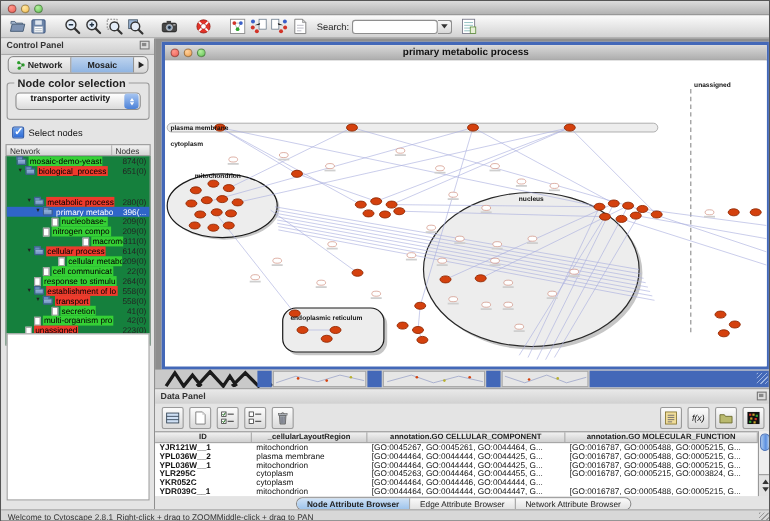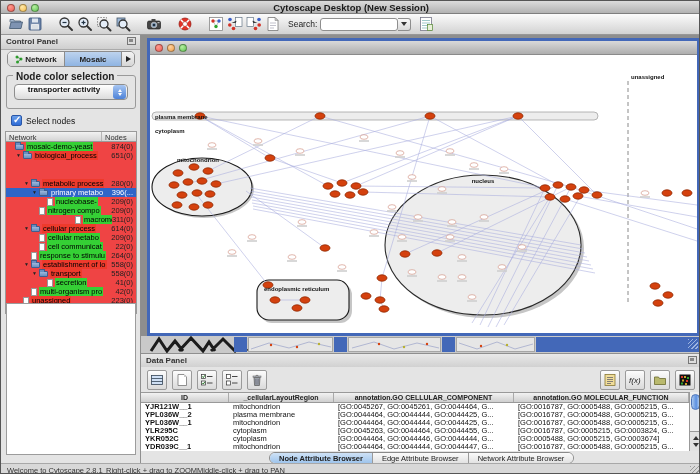--- a/index.html
+++ b/index.html
@@ -45,21 +45,21 @@
   .stp-dn{width:0;height:0;border-left:2.5px solid transparent;border-right:2.5px solid transparent;border-top:3px solid #fff;}
 
   .cbrow{position:absolute;left:10px;top:80px;display:flex;align-items:center;gap:4px;}
   .cbx{width:11px;height:11px;border-radius:2px;border:1px solid #2a57a8;background:linear-gradient(#6ba0ea,#2e6bd6);position:relative;}
   .cbx::after{content:"✓";position:absolute;left:1px;top:-2px;color:#fff;font-size:10px;font-weight:bold;}
   .cbl{font-size:8.5px;color:#111;}
 
   .tree-head{position:absolute;left:4px;top:96px;width:132px;height:11px;display:flex;background:linear-gradient(#f2f2f2,#d4d4d4);border:1px solid #9a9a9a;font-size:7.5px;color:#333;}
   .tree-head .h1{flex:1;padding:1px 0 0 3px;border-right:1px solid #b5b5b5;}
   .tree-head .h2{width:34px;padding:1px 0 0 3px;}
-  .tree-rows{position:absolute;left:4px;top:107px;width:132px;height:172px;background:#ef4444;border:1px solid #9a9a9a;border-top:none;overflow:hidden;}
+  .tree-rows{position:absolute;left:4px;top:107px;width:132px;height:172px;background:#15803d;border:1px solid #9a9a9a;border-top:none;overflow:hidden;}
   .trow{display:flex;align-items:center;height:9px;font-size:7.5px;white-space:nowrap;}
   .trow.sel{background:#2f65c8;}
   .trow.sel .tlabel,.trow.sel .tcount{color:#fff;background:transparent;}
   .arrow{flex:none;width:7px;font-size:5px;color:#222;line-height:9px;}
   .icf{flex:none;width:9px;height:6px;background:linear-gradient(#9db8dc,#6a8fc0);border:1px solid #3f5f8f;border-radius:1px;position:relative;margin-right:2px;}
   .icf::before{content:'';position:absolute;top:-3px;left:-1px;width:4px;height:2px;background:#6a8fc0;border:1px solid #3f5f8f;border-bottom:none;}
   .icd{flex:none;width:6px;height:8px;background:#fff;border:1px solid #999;margin-right:2px;}
   .tlabel{flex:0 1 auto;overflow:hidden;color:#000;padding:0 1px;line-height:9px;}
   .tlabel.green{background:#35d035;}
   .tlabel.red{background:#ee3a2c;}
@@ -114,21 +114,20 @@
 <body>
 
 <div class="app">
 
   <div class="titlebar">
     <div class="lights">
       <span class="light l-red"></span>
       <span class="light l-yellow"></span>
       <span class="light l-green"></span>
     </div>
-    <div class="title">Cytoscape Desktop (New Session)</div>
   </div>
 
   <div class="toolbar">
     <span class="tbtn">
       <svg width="16" height="16" viewBox="0 0 16 16">
           <path d="M2 6 V3.5 h3.5 l1 1.5 h6 V6" fill="#a6b8cf" stroke="#3f556f" stroke-width="0.7"></path>
           <path d="M1.5 12.5 L3 6 h11.5 l-1.5 6.5z" fill="#7e93b2" stroke="#3f556f" stroke-width="0.8"></path>
         </svg>
     </span>
     <span class="tbtn">
@@ -329,21 +328,21 @@
           <span class="icd"></span>
           <span class="tlabel green">macromolecule</span>
           <span class="tcount">311(0)</span>
         </div>
         <div class="trow" style="padding-left: 18px;">
           <span class="arrow">▼</span>
           <span class="icf"></span>
           <span class="tlabel red">cellular process</span>
           <span class="tcount">614(0)</span>
         </div>
-        <div class="trow" style="padding-left: 26px;">
+        <div class="trow" style="padding-left: 40px;">
           <span class="arrow"></span>
           <span class="icd"></span>
           <span class="tlabel green">cellular metabo</span>
           <span class="tcount">209(0)</span>
         </div>
         <div class="trow" style="padding-left: 26px;">
           <span class="arrow"></span>
           <span class="icd"></span>
           <span class="tlabel green">cell communicat</span>
           <span class="tcount">22(0)</span>
@@ -395,20 +394,21 @@
   </div>
 
   <div class="desktop">
     <div class="iwin">
       <div class="iwin-title">
         <div class="iwin-lights">
           <span class="light l-red"></span>
           <span class="light l-orange"></span>
           <span class="light l-green"></span>
         </div>
+        <span class="t">primary metabolic process</span>
       </div>
       <div class="canvas">
         <svg id="net-svg" width="547" height="278" viewBox="0 0 547 278">
             <ellipse cx="54" cy="134" rx="50" ry="29" fill="#c6c6c6"></ellipse>
             <ellipse cx="336" cy="193" rx="98" ry="70" fill="#c6c6c6"></ellipse>
             <rect x="110" y="228" width="92" height="40" rx="12" fill="#c6c6c6"></rect>
             <rect x="2" y="57" width="446" height="8" rx="4" fill="#ededed" stroke="#9a9a9a" stroke-width="0.7"></rect>
             <ellipse cx="52" cy="132" rx="50" ry="29" fill="#ededed" stroke="#1a1a1a" stroke-width="1.1"></ellipse>
             <ellipse cx="333" cy="190" rx="98" ry="70" fill="#ededed" stroke="#2a2a2a" stroke-width="1.1"></ellipse>
             <rect x="107" y="225" width="92" height="40" rx="12" fill="#ededed" stroke="#1a1a1a" stroke-width="1.1"></rect>
@@ -714,21 +714,20 @@
         <div class="drow">
           <span class="c0">YLR295C</span>
           <span class="c1">cytoplasm</span>
           <span class="c2">[GO:0045263, GO:0044464, GO:0044455, G...</span>
           <span class="c3">[GO:0016787, GO:0005215, GO:0003824, G...</span>
         </div>
         <div class="drow">
           <span class="c0">YKR052C</span>
           <span class="c1">cytoplasm</span>
           <span class="c2">[GO:0044464, GO:0044446, GO:0044444, G...</span>
-          <span class="c3">[GO:0005488, GO:0005215, GO:0003674]</span>
         </div>
         <div class="drow">
           <span class="c0">YDR039C__1</span>
           <span class="c1">mitochondrion</span>
           <span class="c2">[GO:0044464, GO:0044444, GO:0044447, G...</span>
           <span class="c3">[GO:0016787, GO:0005488, GO:0005215, G...</span>
         </div>
       </div>
     <div class="vscroll">
       <span class="vthumb"></span>

